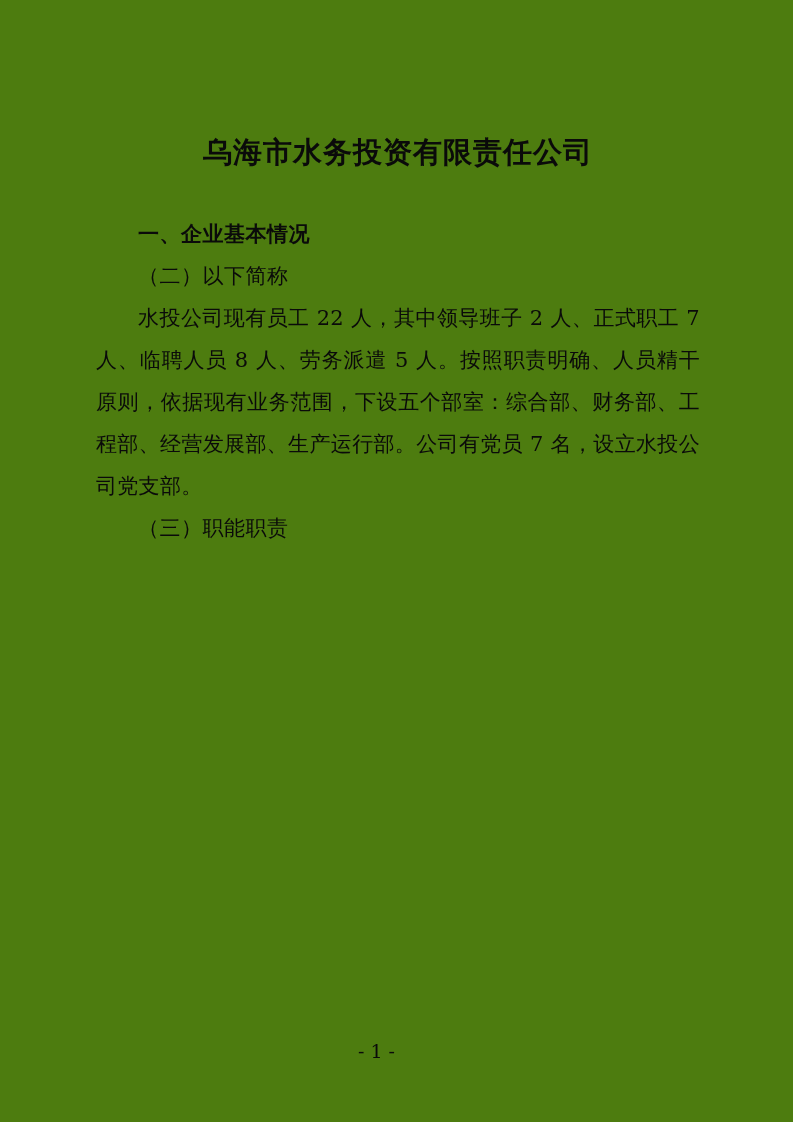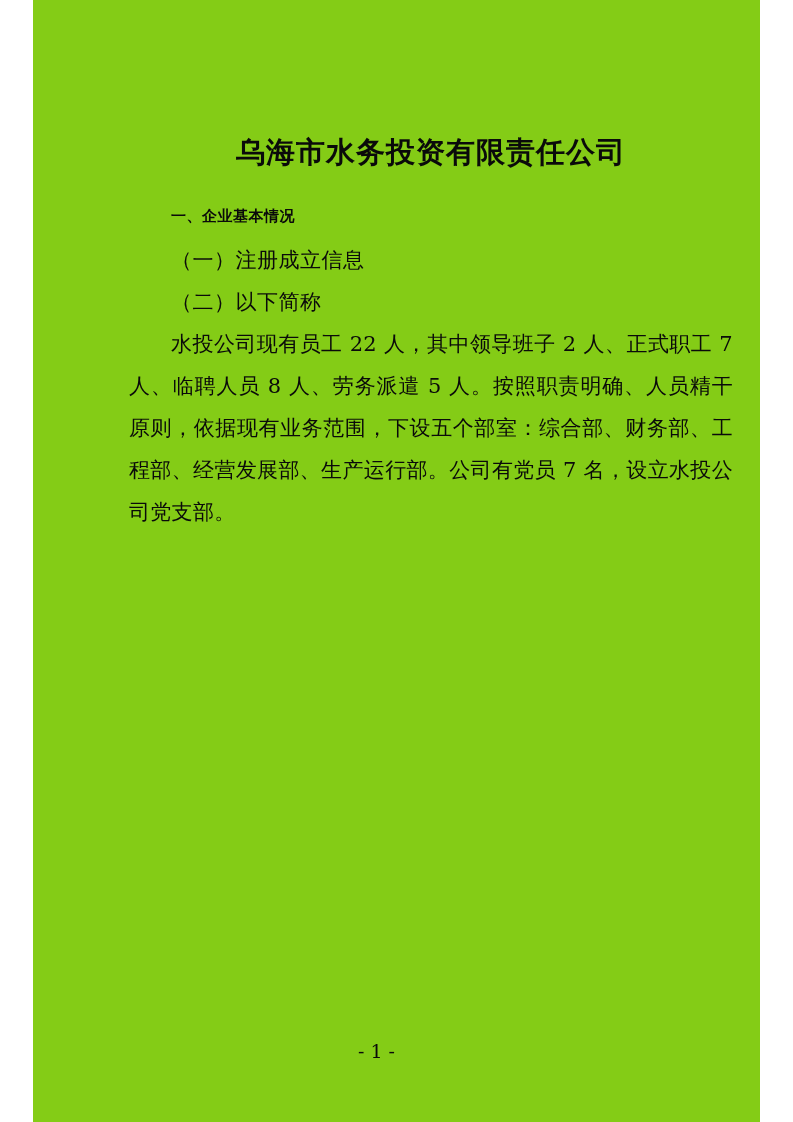--- a/index.html
+++ b/index.html
@@ -2,24 +2,24 @@
 <html><head>
 <meta charset="utf-8">
 <style>
   html, body {
     margin: 0;
     padding: 0;
     background: #ffffff;
   }
   .page {
     position: relative;
-    width: 727px;
+    width: 793px;
     height: 1122px;
     margin: 0 auto;
-    background: #84cc16;
+    background: #4d7c0f;
     overflow: hidden;
     box-sizing: border-box;
   }
   .content {
     position: absolute;
     left: 96px;
     top: 130px;
     width: 604px;
   }
   .doc-title {
@@ -28,26 +28,26 @@
     font-size: 29px;
     line-height: 45px;
     text-align: center;
     color: #0a0a0a;
     letter-spacing: 1px;
   }
   .doc-title .line2 {
     display: block;
   }
   .section-heading {
-    font-family: Liberation Mono, monospace;
+    font-family: Liberation Serif, serif;
     font-weight: bold;
-    font-size: 15px;
+    font-size: 21px;
     line-height: 42px;
     color: #0a0a0a;
-    margin-top: 22px;
+    margin-top: 38px;
     text-indent: 42px;
     letter-spacing: 0.5px;
   }
   .sub-heading {
     font-family: "DejaVu Serif", "Liberation Serif", serif;
     font-size: 21px;
     line-height: 42px;
     color: #0a0a0a;
     text-indent: 42px;
     letter-spacing: 0.5px;
@@ -79,25 +79,25 @@
 
 <div class="page">
   <div class="content">
 
     <div class="doc-title">
       <span>乌海市水务投资有限责任公司</span>
     </div>
 
     <div class="section-heading">一、企业基本情况</div>
 
-    <div class="sub-heading">（一）注册成立信息</div>
 
 
     <div class="sub-heading">（二）以下简称</div>
 
     <div class="para">水投公司现有员工 22 人，其中领导班子 2 人、正式职工 7 人、临聘人员 8 人、劳务派遣 5 人。按照职责明确、人员精干原则，依据现有业务范围，下设五个部室：综合部、财务部、工程部、经营发展部、生产运行部。公司有党员 7 名，设立水投公司党支部。</div>
 
+    <div class="sub-heading">（三）职能职责</div>
 
 
   </div>
 
   <div class="page-number">- 1 -</div>
 </div>
 
 </body></html>

